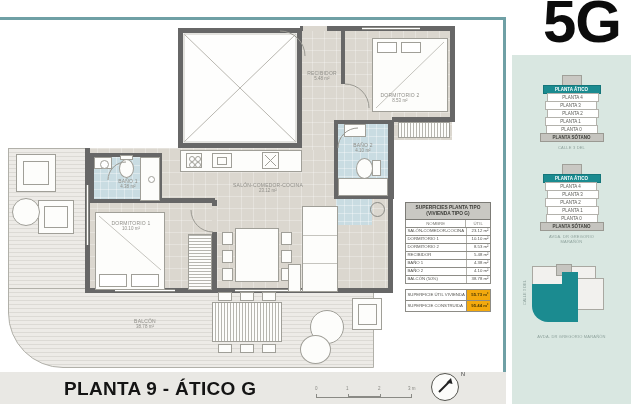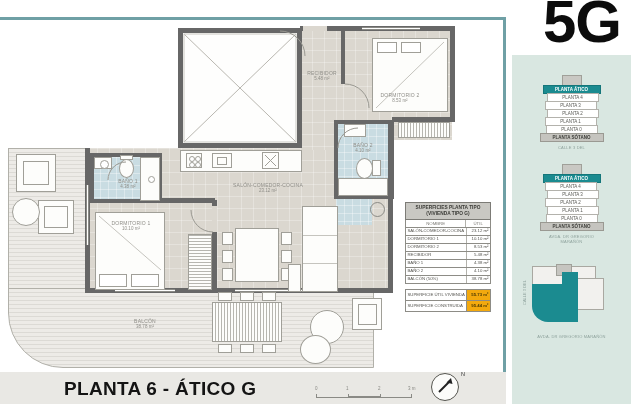--- a/index.html
+++ b/index.html
@@ -294,21 +294,21 @@
         <span class="u">55.73 m²</span>
     </div>
     <div class="st-sum second">
       <span class="n">SUPERFICIE CONSTRUIDA</span>
         <span class="u">95.44 m²</span>
     </div>
   </div>
 </div>
 
 <div class="strip"></div>
-<div class="sheet-title">PLANTA 6 - ÁTICO G</div>
+<div class="sheet-title">PLANTA 9 - ÁTICO G</div>
 
 <div class="scalebar">
   <span class="sb-lab" style="left:-1px">0</span>
   <span class="sb-lab" style="left:30px">1</span>
   <span class="sb-lab" style="left:62px">2</span>
   <span class="sb-lab" style="left:92px">3 m</span>
   <div class="sb-line"></div>
   <div class="sb-tick" style="left:0"></div>
   <div class="sb-tick" style="left:32px"></div>
   <div class="sb-tick" style="left:64px"></div>

